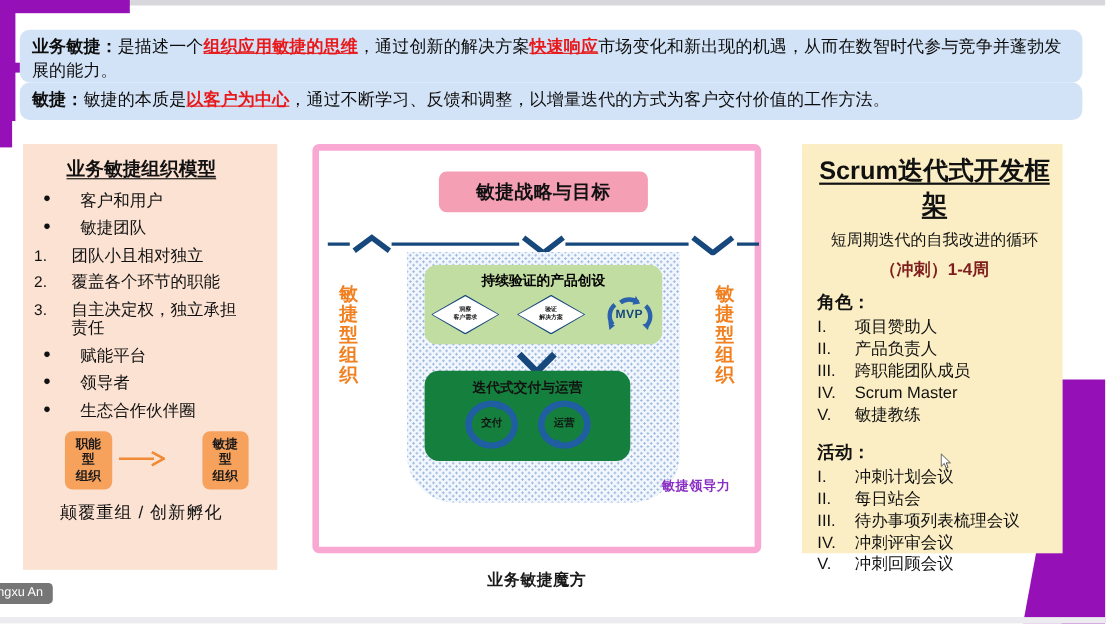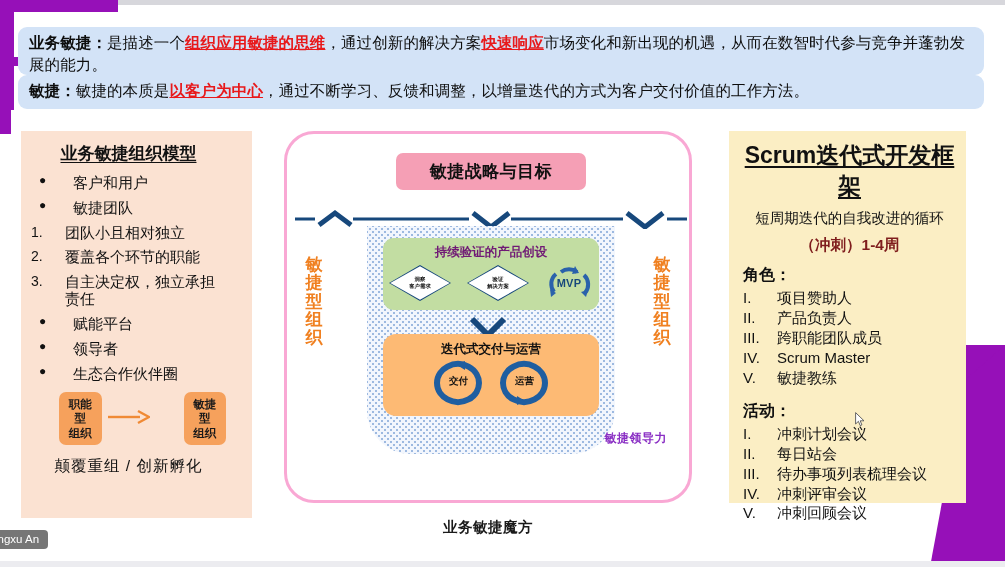--- a/index.html
+++ b/index.html
@@ -97,21 +97,21 @@
     border-radius:7px;padding:5px 9px;text-align:center;white-space:pre-line;
   }
   .badge-arrow{color:#f07c1e;font-size:22px;line-height:1;letter-spacing:-2px;}
   .lp-footer{
     text-align:center;font-size:15.5px;color:#111;margin-top:11px;letter-spacing:1px;
   }
 
   
   .col-center{
     position:absolute;left:284px;top:131px;width:408px;height:372px;
-    border:3px solid #f9a8d4;border-radius:30px;background:#fff;box-sizing:border-box;
+    border:6px solid #f9a8d4;border-radius:6px;background:#fff;box-sizing:border-box;
   }
   .cc-title{
     position:absolute;left:109px;top:19px;width:190px;height:37px;
     background:#f59fb5;border-radius:7px;
     display:flex;align-items:center;justify-content:center;
     font-size:17px;font-weight:bold;color:#111;letter-spacing:0.5px;
   }
   .cc-rule{
     position:absolute;left:6px;top:75px;width:396px;height:20px;
   }
@@ -131,21 +131,21 @@
       radial-gradient(#9db9e0 0.9px, transparent 1px),
       radial-gradient(#9db9e0 0.9px, transparent 1px);
     background-size:6px 6px, 6px 6px;
     background-position:0 0, 3px 3px;
   }
   .cc-green{
     position:absolute;left:96px;top:104px;width:216px;height:72px;
     background:#c2dda2;border-radius:11px;
   }
   .cc-green-title{
-    text-align:center;font-size:12.5px;font-weight:bold;color:#701a75;padding-top:6px;
+    text-align:center;font-size:12.5px;font-weight:bold;color:#000000;padding-top:6px;
   }
   .cc-green-row{
     display:flex;align-items:center;justify-content:center;gap:16px;margin-top:3px;
   }
   .diamond-wrap{position:relative;width:62px;height:36px;}
   .diamond-bg{
     position:absolute;inset:0;background:#17487c;
     clip-path:polygon(50% 0%,100% 50%,50% 100%,0% 50%);
   }
   .diamond-fg{
@@ -157,22 +157,22 @@
   .mvp{
     position:relative;width:48px;height:38px;display:flex;align-items:center;justify-content:center;
   }
   .mvp-label{
     position:relative;z-index:2;font-size:11px;font-weight:bold;color:#17487c;letter-spacing:0.3px;
   }
   .mid-chevron{
     position:absolute;left:50%;top:182px;transform:translateX(-50%);
   }
   .cc-yellow{
-    position:absolute;left:96px;top:200px;width:216px;height:82px;
-    background:#fdba74;border-radius:13px;
+    position:absolute;left:96px;top:200px;width:187px;height:82px;
+    background:#15803d;border-radius:13px;
   }
   .cc-yellow-title{
     text-align:center;font-size:12.5px;font-weight:bold;color:#111;padding-top:7px;
   }
   .infinity{
     position:relative;margin:1px auto 0;width:140px;height:48px;
   }
   .inf-label{
     position:absolute;top:16px;font-size:9.5px;font-weight:bold;color:#111;
   }

